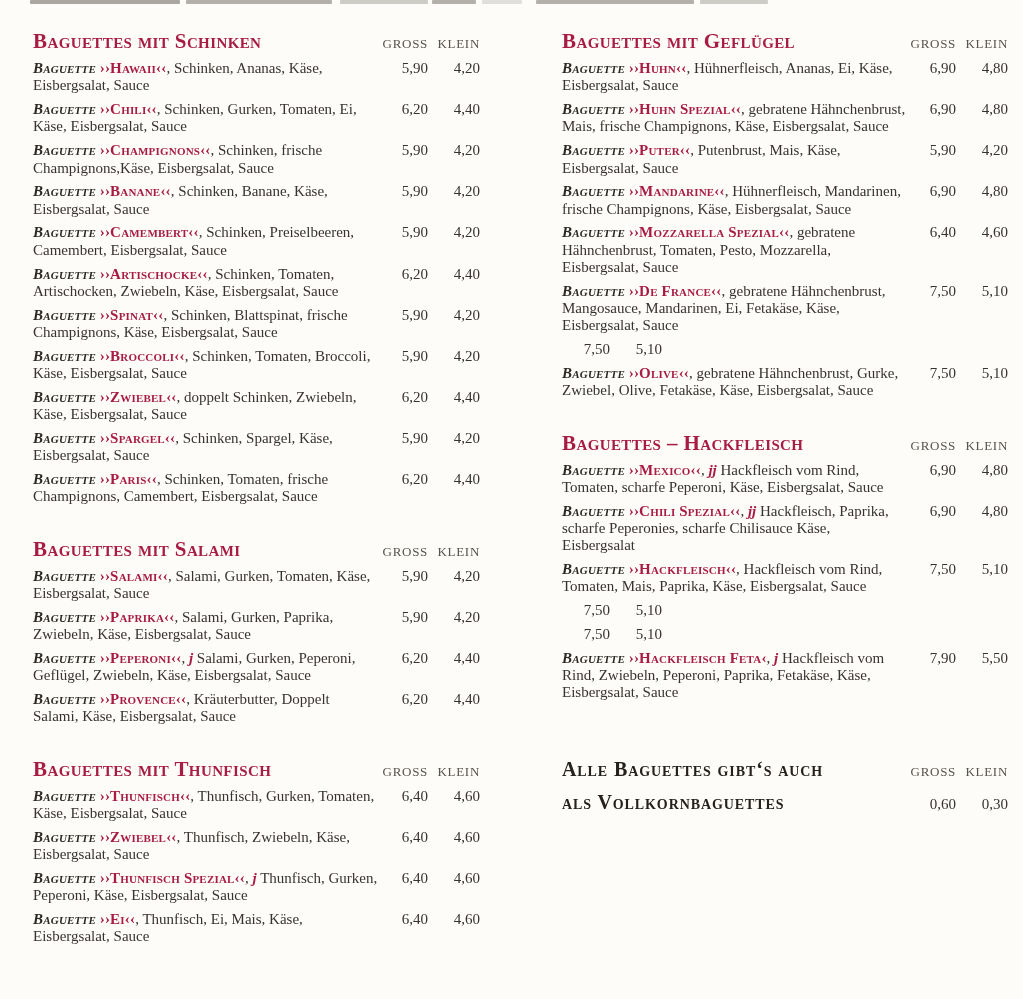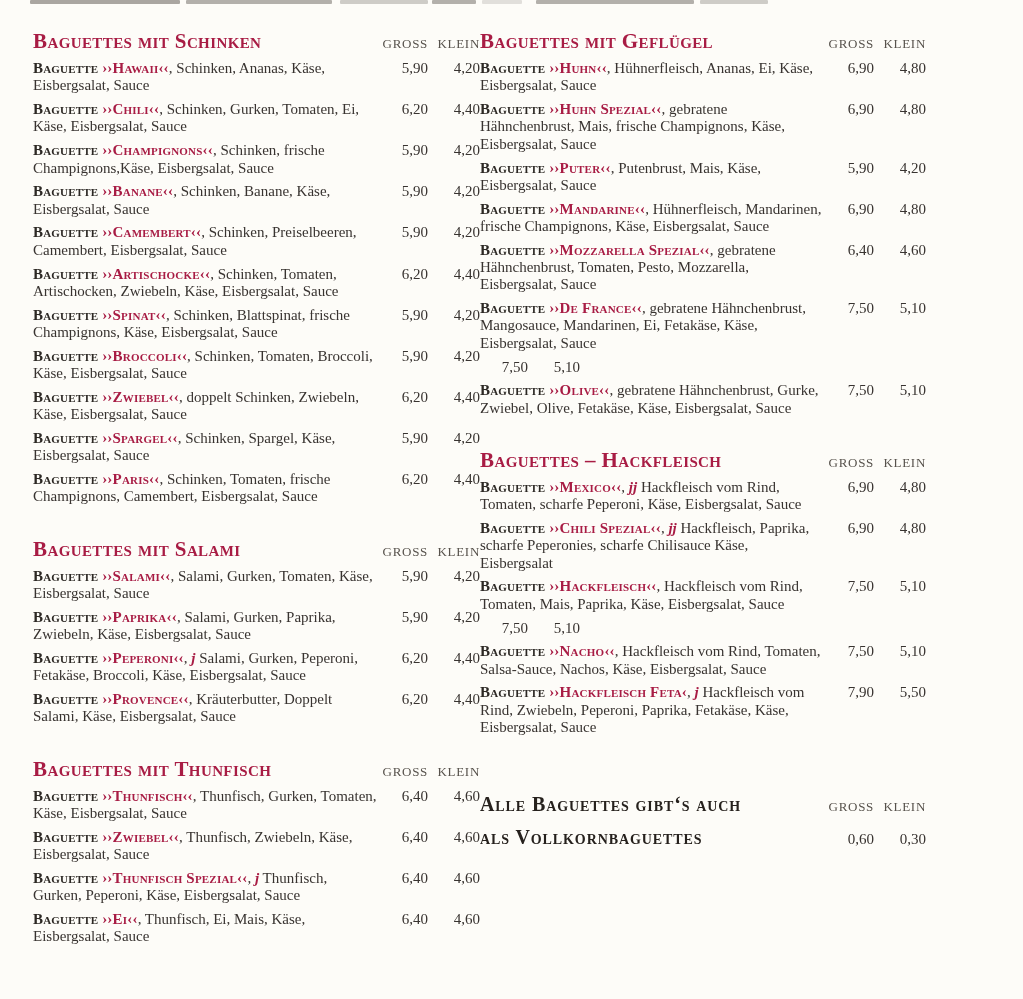--- a/index.html
+++ b/index.html
@@ -6,21 +6,21 @@
   body{
     width:1023px;height:999px;
     background:var(--paper,#fdfcf8);
     font-family:"Liberation Serif", serif;
     color:var(--body,#383330);
     overflow:hidden;
     position:relative;
   }
   .top-artifact{position:absolute;top:0;left:0;width:100%;height:5px;}
   .top-artifact i{position:absolute;top:0;height:4px;background:#46403a;border-radius:1px;filter:blur(.4px);}
-  .page{display:flex;box-sizing:border-box;padding:30px 14px 0 33px;}
+  .page{display:flex;box-sizing:border-box;padding:30px 14px 0 33px;gap:82px;}
   .col{flex:none;width:447px;display:flex;flex-direction:column;}
   .col.right{width:446px;}
 
   .menu-section{margin:0;}
   .menu-section + .menu-section{margin-top:32px;}
   .section-head{display:flex;align-items:baseline;margin-bottom:8px;}
   .section-title{
     flex:1;
     font-variant:small-caps;
     font-weight:bold;
@@ -29,21 +29,21 @@
     line-height:1.05;
     color:var(--accent,#a81c44);
   }
   .col-heads{display:flex;flex:none;}
   .colhead{font-size:13px;color:var(--muted,#57524c);letter-spacing:.7px;}
   .colhead.gross{width:48px;text-align:right;}
   .colhead.klein{width:52px;text-align:right;}
 
   .item{display:flex;align-items:flex-start;margin-bottom:6.5px;}
   .item-text{flex:1;font-size:15px;line-height:17.3px;padding-right:2px;}
-  .prefix{font-variant:small-caps;font-weight:bold;letter-spacing:.2px;color:var(--dark,#2c2824);}
+  .prefix{font-variant:small-caps;font-weight:bold;letter-spacing:.2px;color:var(--dark,#2c2824);font-style:italic;}
   .iname{font-variant:small-caps;font-weight:bold;letter-spacing:.2px;color:var(--accent,#a81c44);}
   .chili{color:var(--accent,#a81c44);font-style:italic;font-weight:bold;}
   .prices{flex:none;width:100px;display:flex;font-size:15px;line-height:17.3px;}
   .price{width:48px;text-align:right;}
   .price.klein{width:52px;}
 
   .footer{margin-top:46px;}
   .footer-row{display:flex;align-items:baseline;}
   .footer-title{
     flex:1;
@@ -171,21 +171,21 @@
             </div>
           </div>
           <div class="item">
             <div class="item-text"><span class="prefix">Baguette</span> <span class="iname">››Paprika‹‹</span>, <span class="desc">Salami, Gurken, Paprika, Zwiebeln, Käse, Eisbergsalat, Sauce</span></div>
             <div class="prices">
               <span class="price gross">5,90</span>
               <span class="price klein">4,20</span>
             </div>
           </div>
           <div class="item">
-            <div class="item-text"><span class="prefix">Baguette</span> <span class="iname">››Peperoni‹‹</span>, <span class="chili">j</span> <span class="desc">Salami, Gurken, Peperoni, Fetakäse, Broccoli, Käse, Eisbergsalat, Sauce</span></div>
+            <div class="item-text"><span class="prefix">Baguette</span> <span class="iname">››Peperoni‹‹</span>, <span class="chili">j</span> <span class="desc">Salami, Gurken, Peperoni, Geflügel, Zwiebeln, Käse, Eisbergsalat, Sauce</span></div>
             <div class="prices">
               <span class="price gross">6,20</span>
               <span class="price klein">4,40</span>
             </div>
           </div>
           <div class="item">
             <div class="item-text"><span class="prefix">Baguette</span> <span class="iname">››Provence‹‹</span>, <span class="desc">Kräuterbutter, Doppelt Salami, Käse, Eisbergsalat, Sauce</span></div>
             <div class="prices">
               <span class="price gross">6,20</span>
               <span class="price klein">4,40</span>
@@ -326,21 +326,20 @@
               <span class="price klein">5,10</span>
             </div>
           </div>
           <div class="item">
             <div class="prices">
               <span class="price gross">7,50</span>
               <span class="price klein">5,10</span>
             </div>
           </div>
           <div class="item">
-            <div class="item-text"><span class="prefix">Baguette</span> <span class="iname">››Nacho‹‹</span>, <span class="desc">Hackfleisch vom Rind, Tomaten, Salsa-Sauce, Nachos, Käse, Eisbergsalat, Sauce</span></div>
             <div class="prices">
               <span class="price gross">7,50</span>
               <span class="price klein">5,10</span>
             </div>
           </div>
           <div class="item">
             <div class="item-text"><span class="prefix">Baguette</span> <span class="iname">››Hackfleisch Feta‹</span>, <span class="chili">j</span> <span class="desc">Hackfleisch vom Rind, Zwiebeln, Peperoni, Paprika, Fetakäse, Käse, Eisbergsalat, Sauce</span></div>
             <div class="prices">
               <span class="price gross">7,90</span>
               <span class="price klein">5,50</span>

